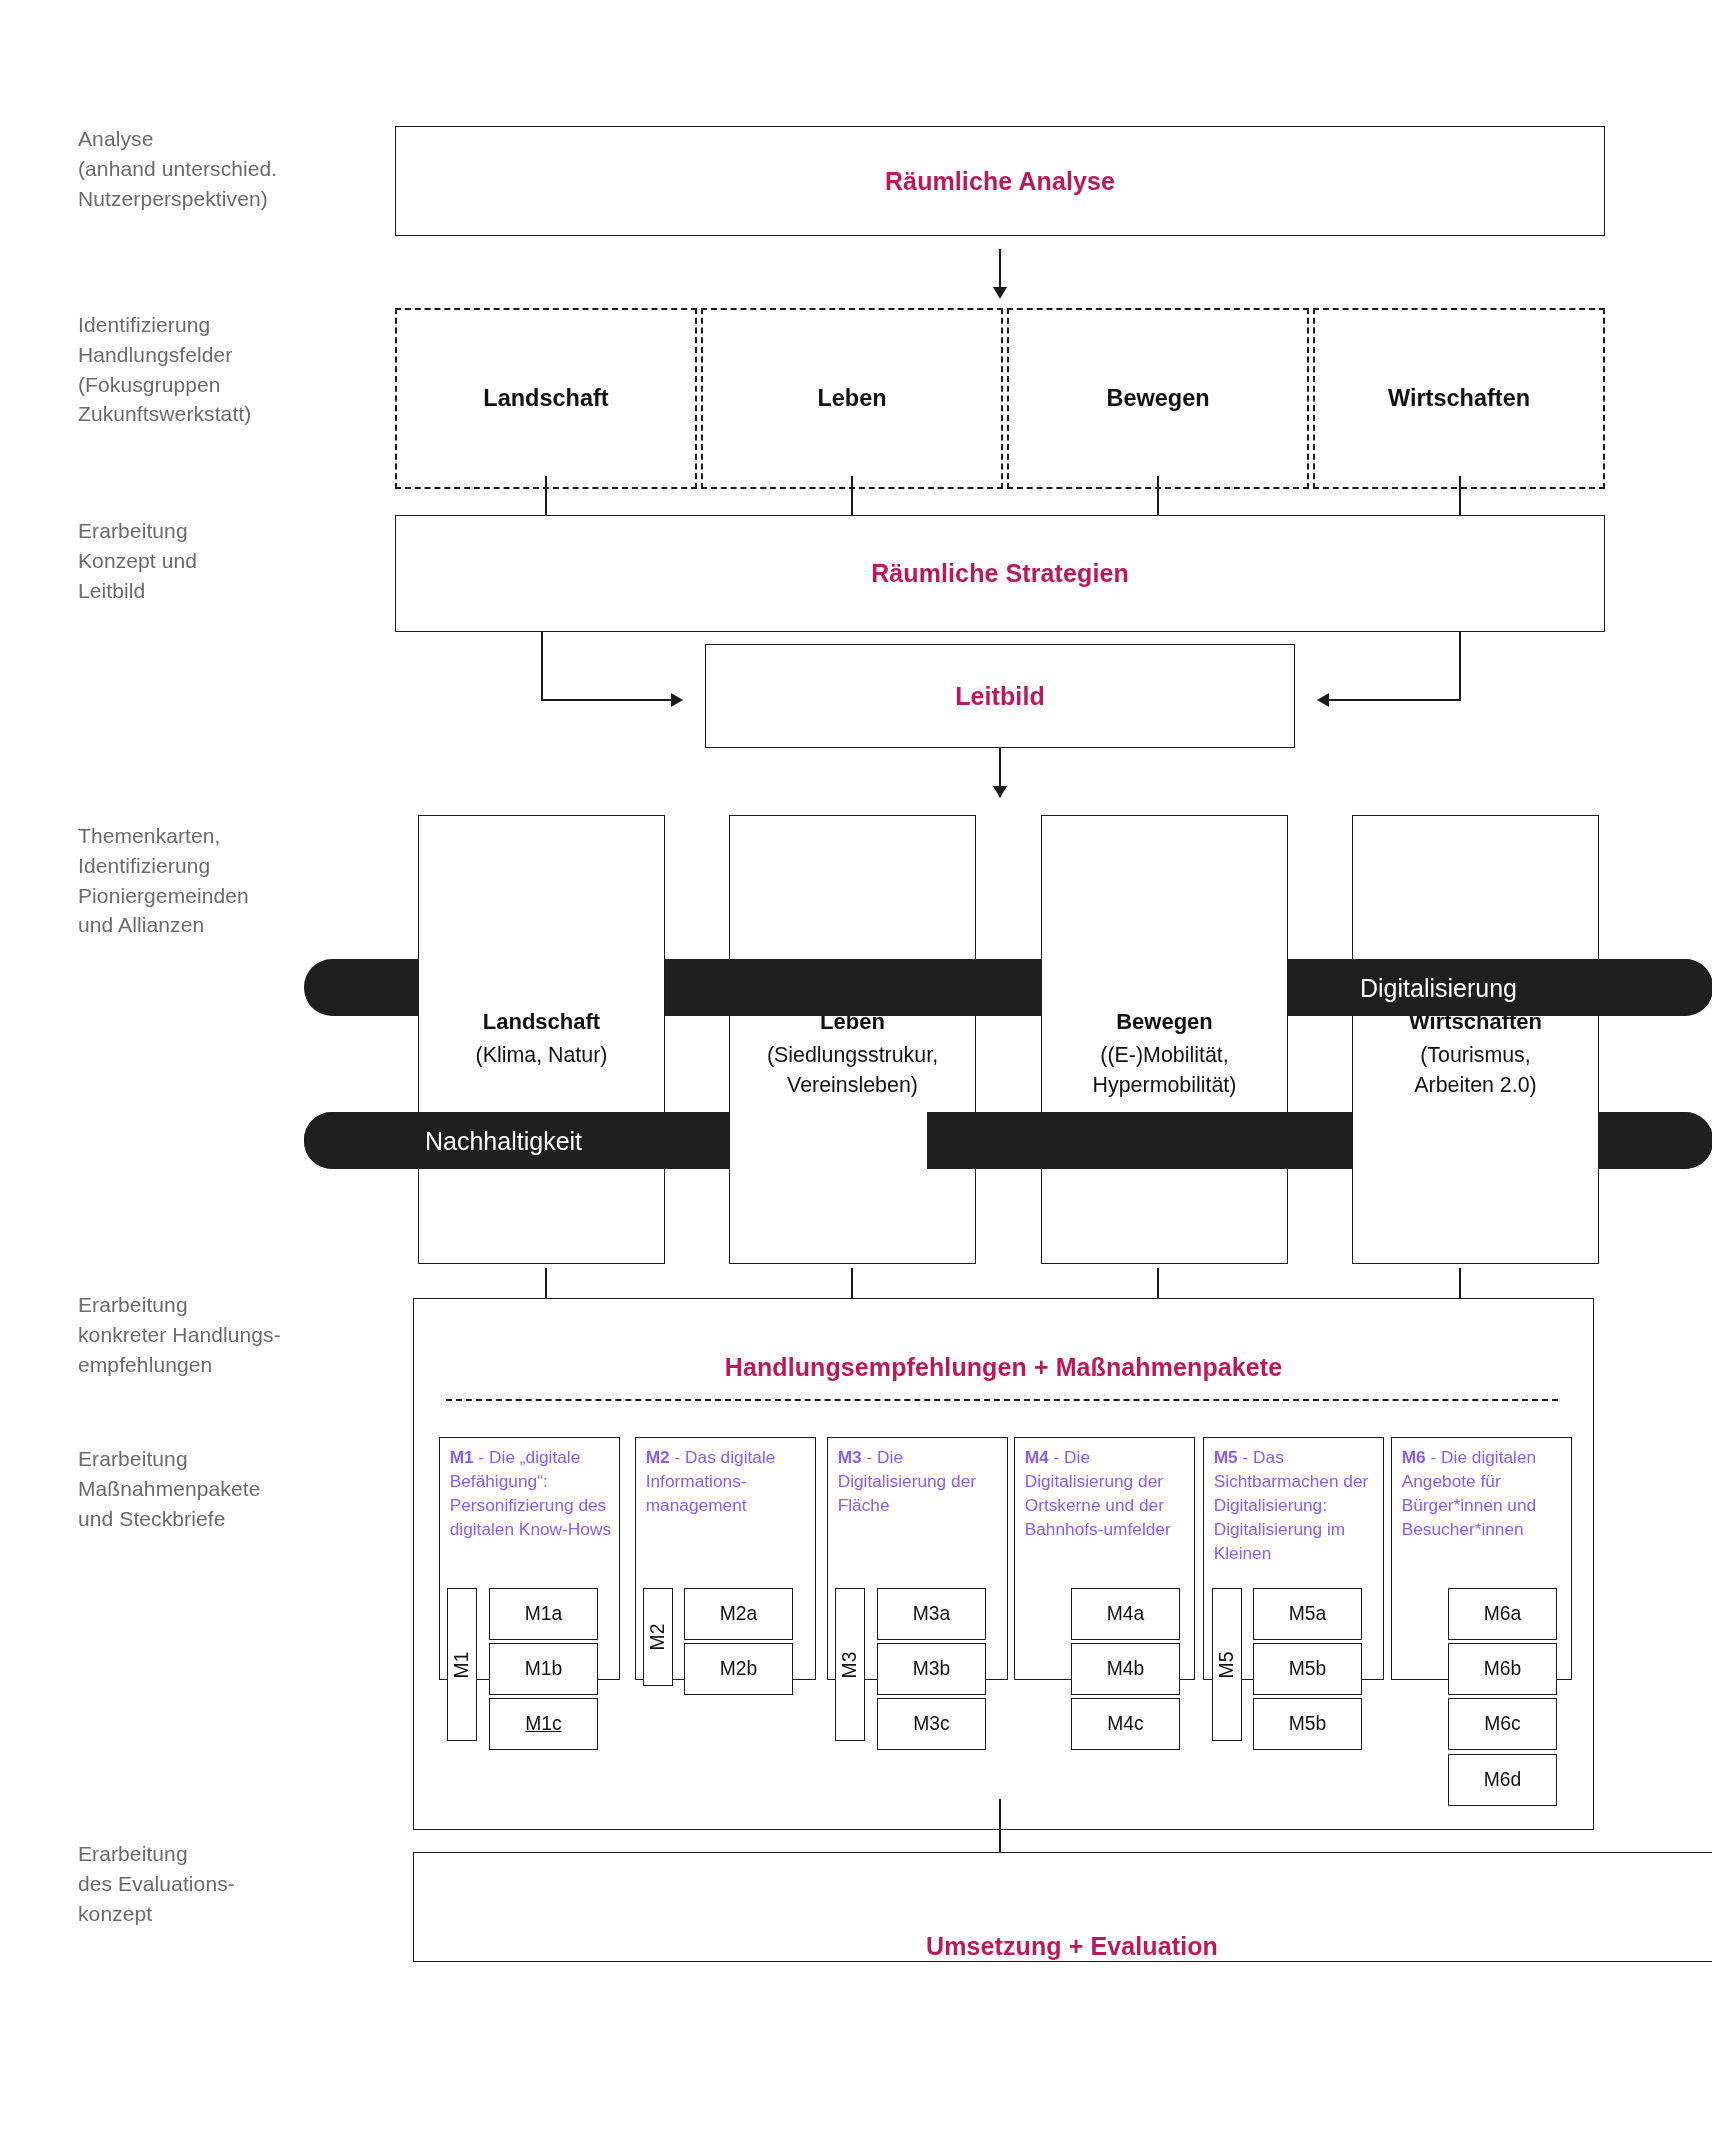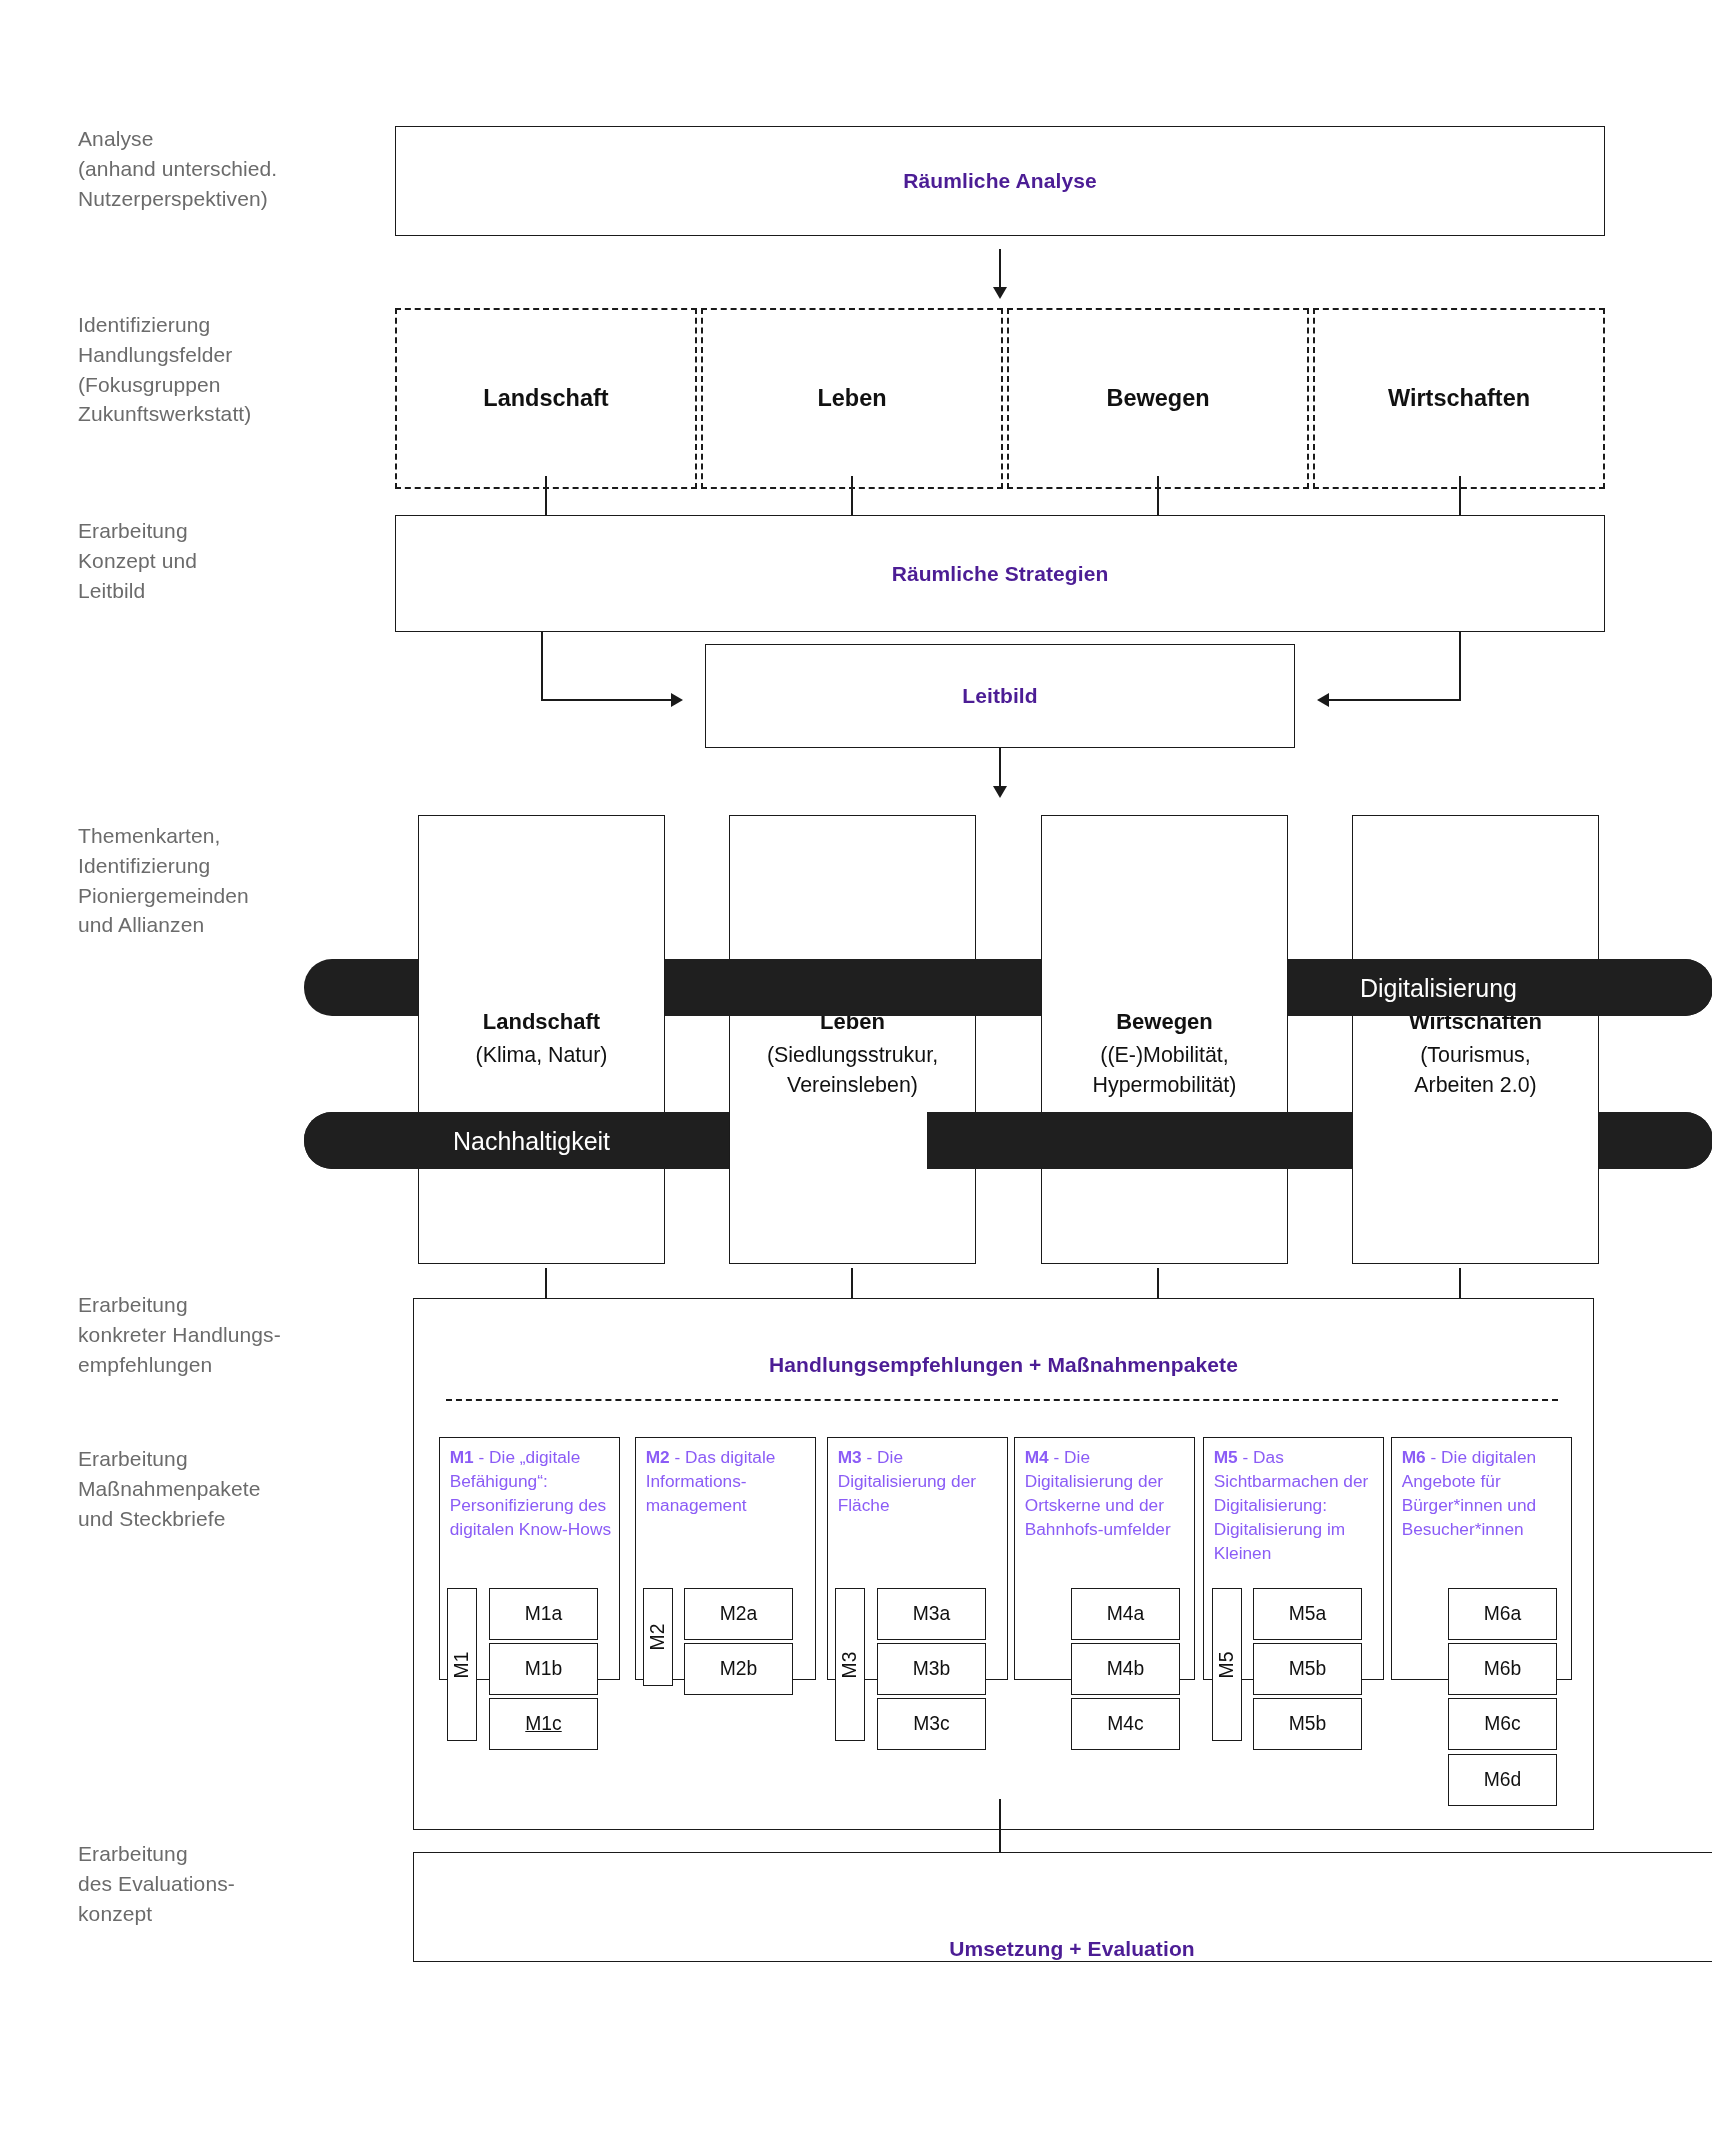--- a/index.html
+++ b/index.html
@@ -29,22 +29,22 @@
     position:absolute;
     border:1.4px solid #1a1a1a;
     background:#fff;
     display:flex;
     align-items:center;
     justify-content:center;
     text-align:center;
   }
   .box-title {
     font-weight:bold;
-    font-size:21px;
-    color:#4c1d95;
+    font-size:25px;
+    color:#be185d;
     letter-spacing:0.1px;
   }
 
   .dashbox {
     position:absolute;
     border:2.1px dashed #1a1a1a;
     background:transparent;
     display:flex;
     align-items:center;
     justify-content:center;
@@ -225,21 +225,21 @@
       <div class="col-text">
         <b>Wirtschaften</b><span style="white-space:pre-line">(Tourismus,
 Arbeiten 2.0)</span>
       </div>
     </div>
 
     <div class="bar" style="left:0px; top:297px; width:1409px; z-index:-2;"></div>
 
     <div class="clip" style="left:0px; top:297px; width:425px; height:57px;">
       <div style="position:absolute; left:0; top:0; width:425px; height:57px; background:#1f1f1f; border-top-left-radius:28px; border-bottom-left-radius:28px;"></div>
-      <span style="position:absolute; left:121px; top:50%; transform:translateY(-50%); color:#fff; font-size:25px; white-space:nowrap;margin-left:28px;">Nachhaltigkeit</span>
+      <span style="position:absolute; left:121px; top:50%; transform:translateY(-50%); color:#fff; font-size:25px; white-space:nowrap;">Nachhaltigkeit</span>
     </div>
     <div class="clip" style="left:623px; top:297px; width:425px; height:57px;">
       <div style="position:absolute; left:0; top:0; width:425px; height:57px; background:#1f1f1f;"></div>
     </div>
 
     <div class="clip" style="left:1295px; top:297px; width:114px; height:57px;">
       <div style="position:absolute; left:-28px; top:0; width:142px; height:57px; background:#1f1f1f; border-top-right-radius:28px; border-bottom-right-radius:28px;"></div>
     </div>
   </div>
 

